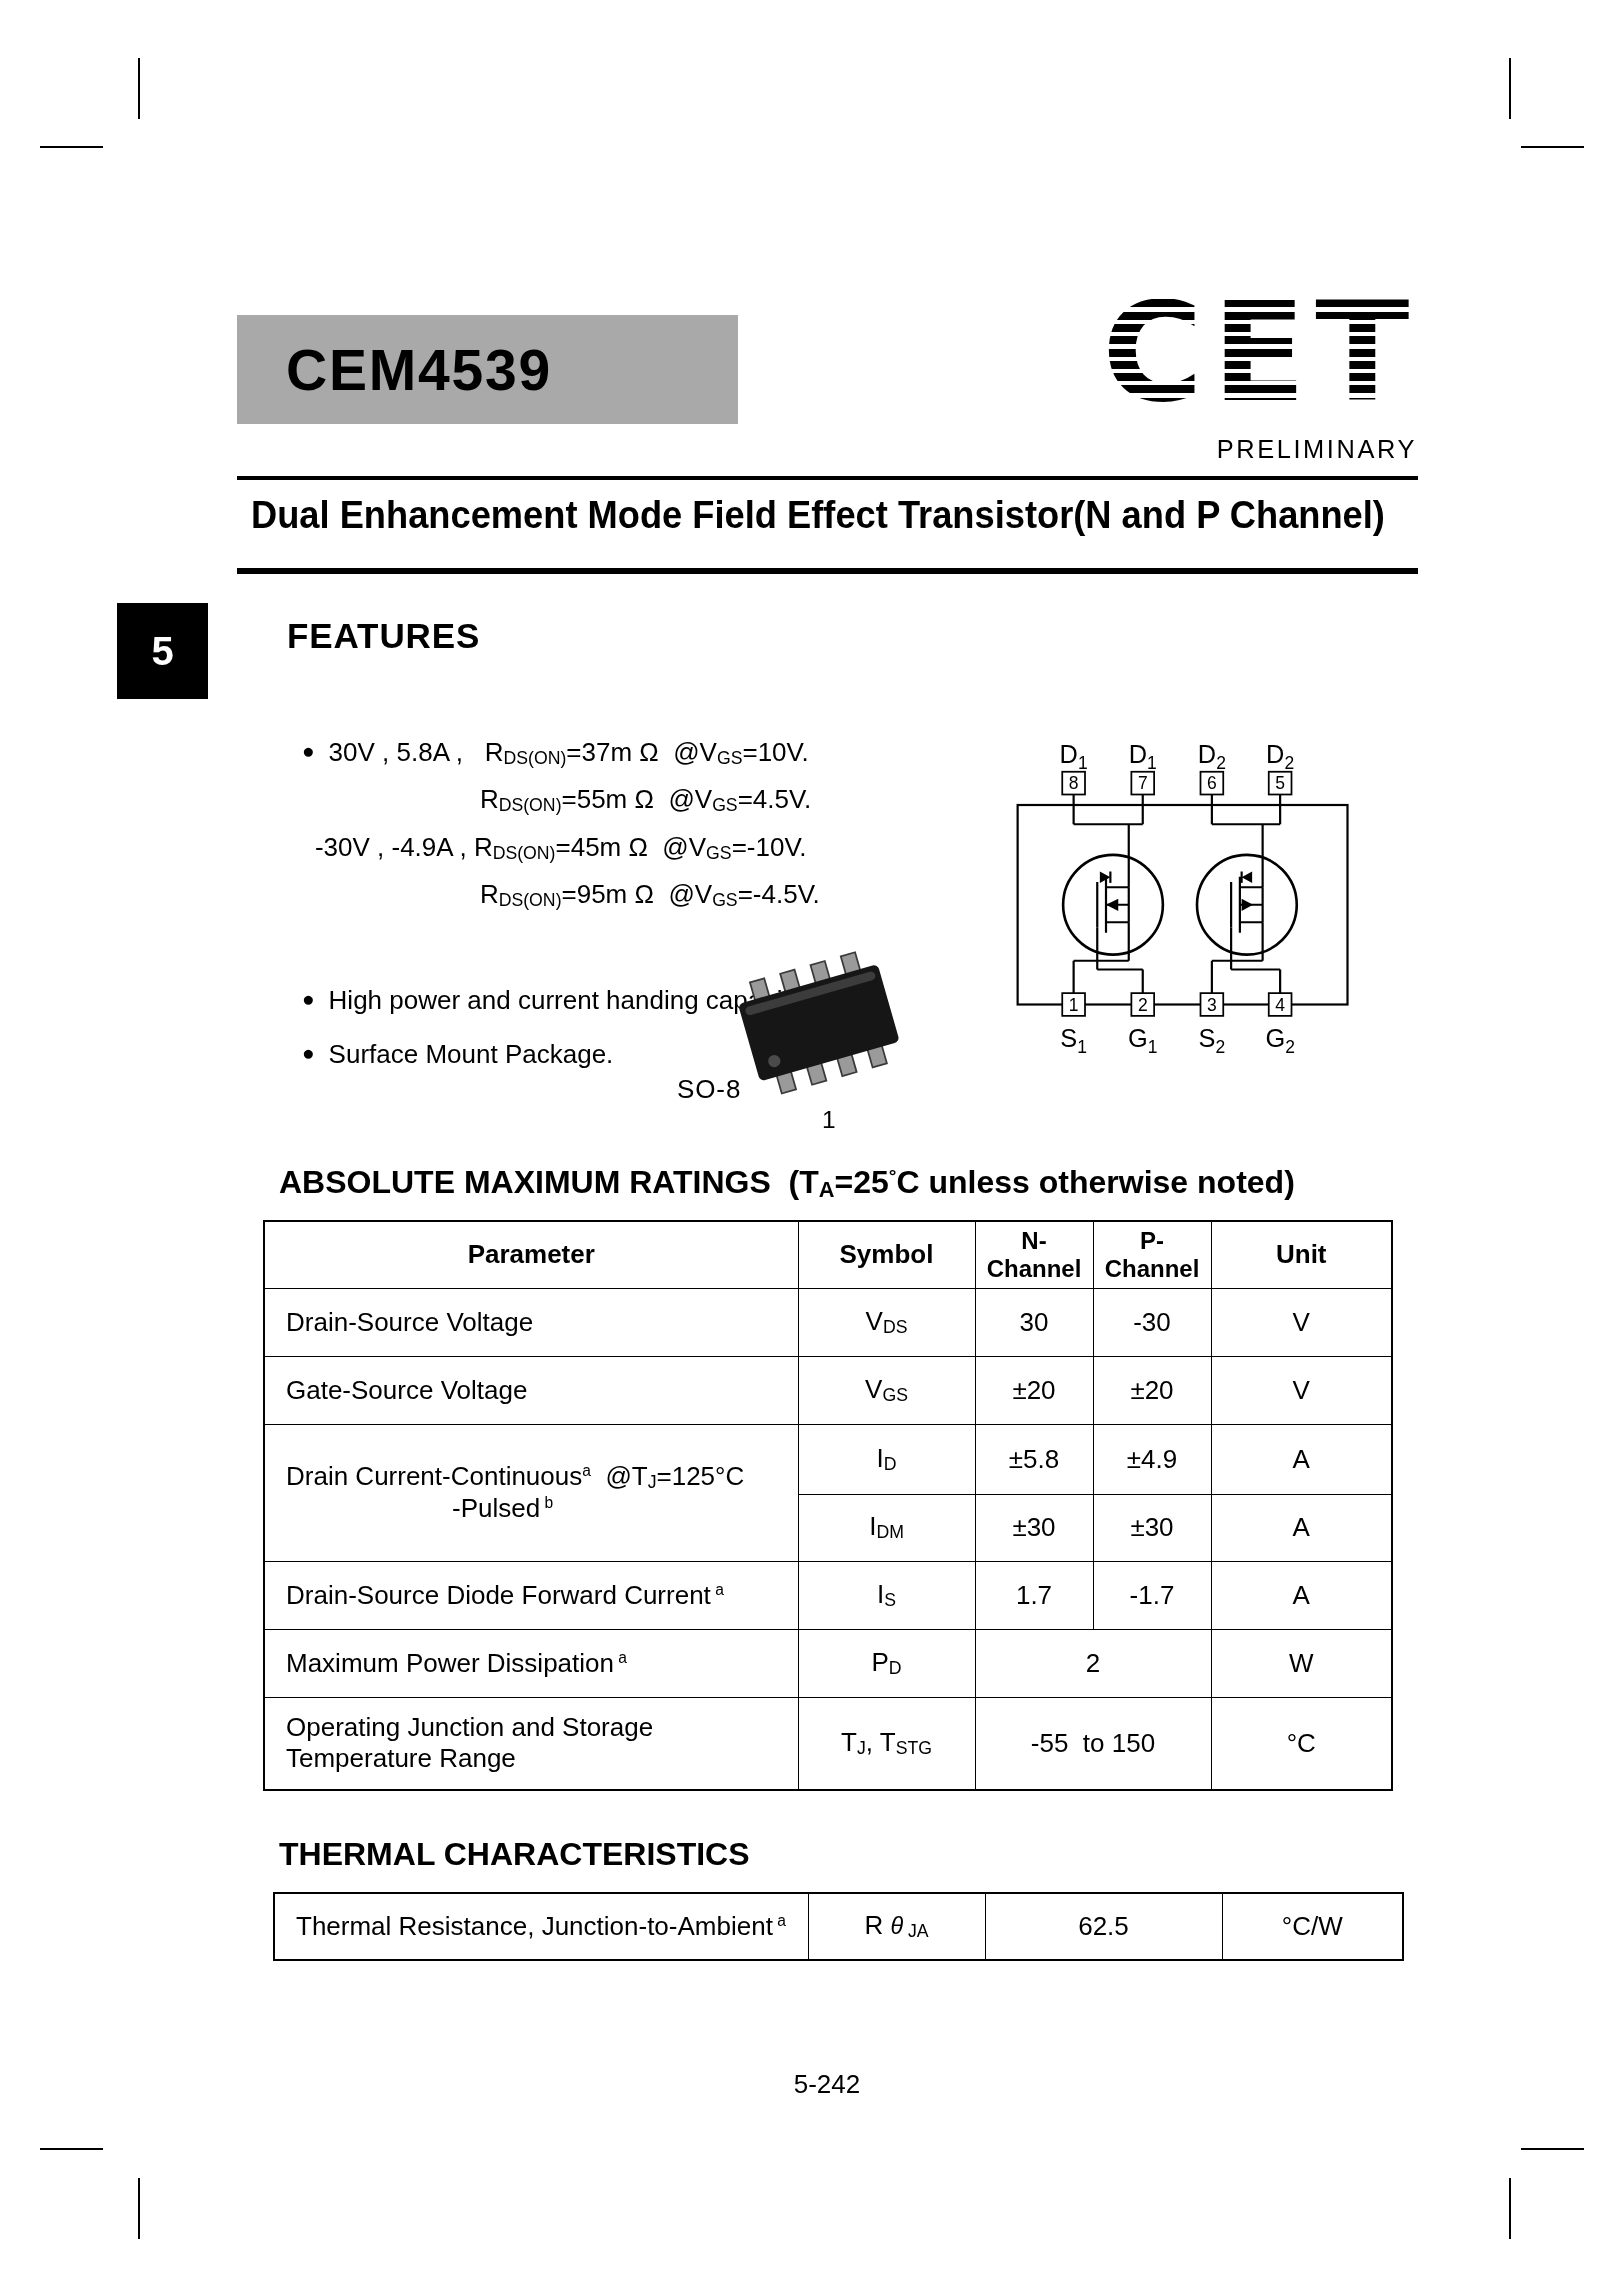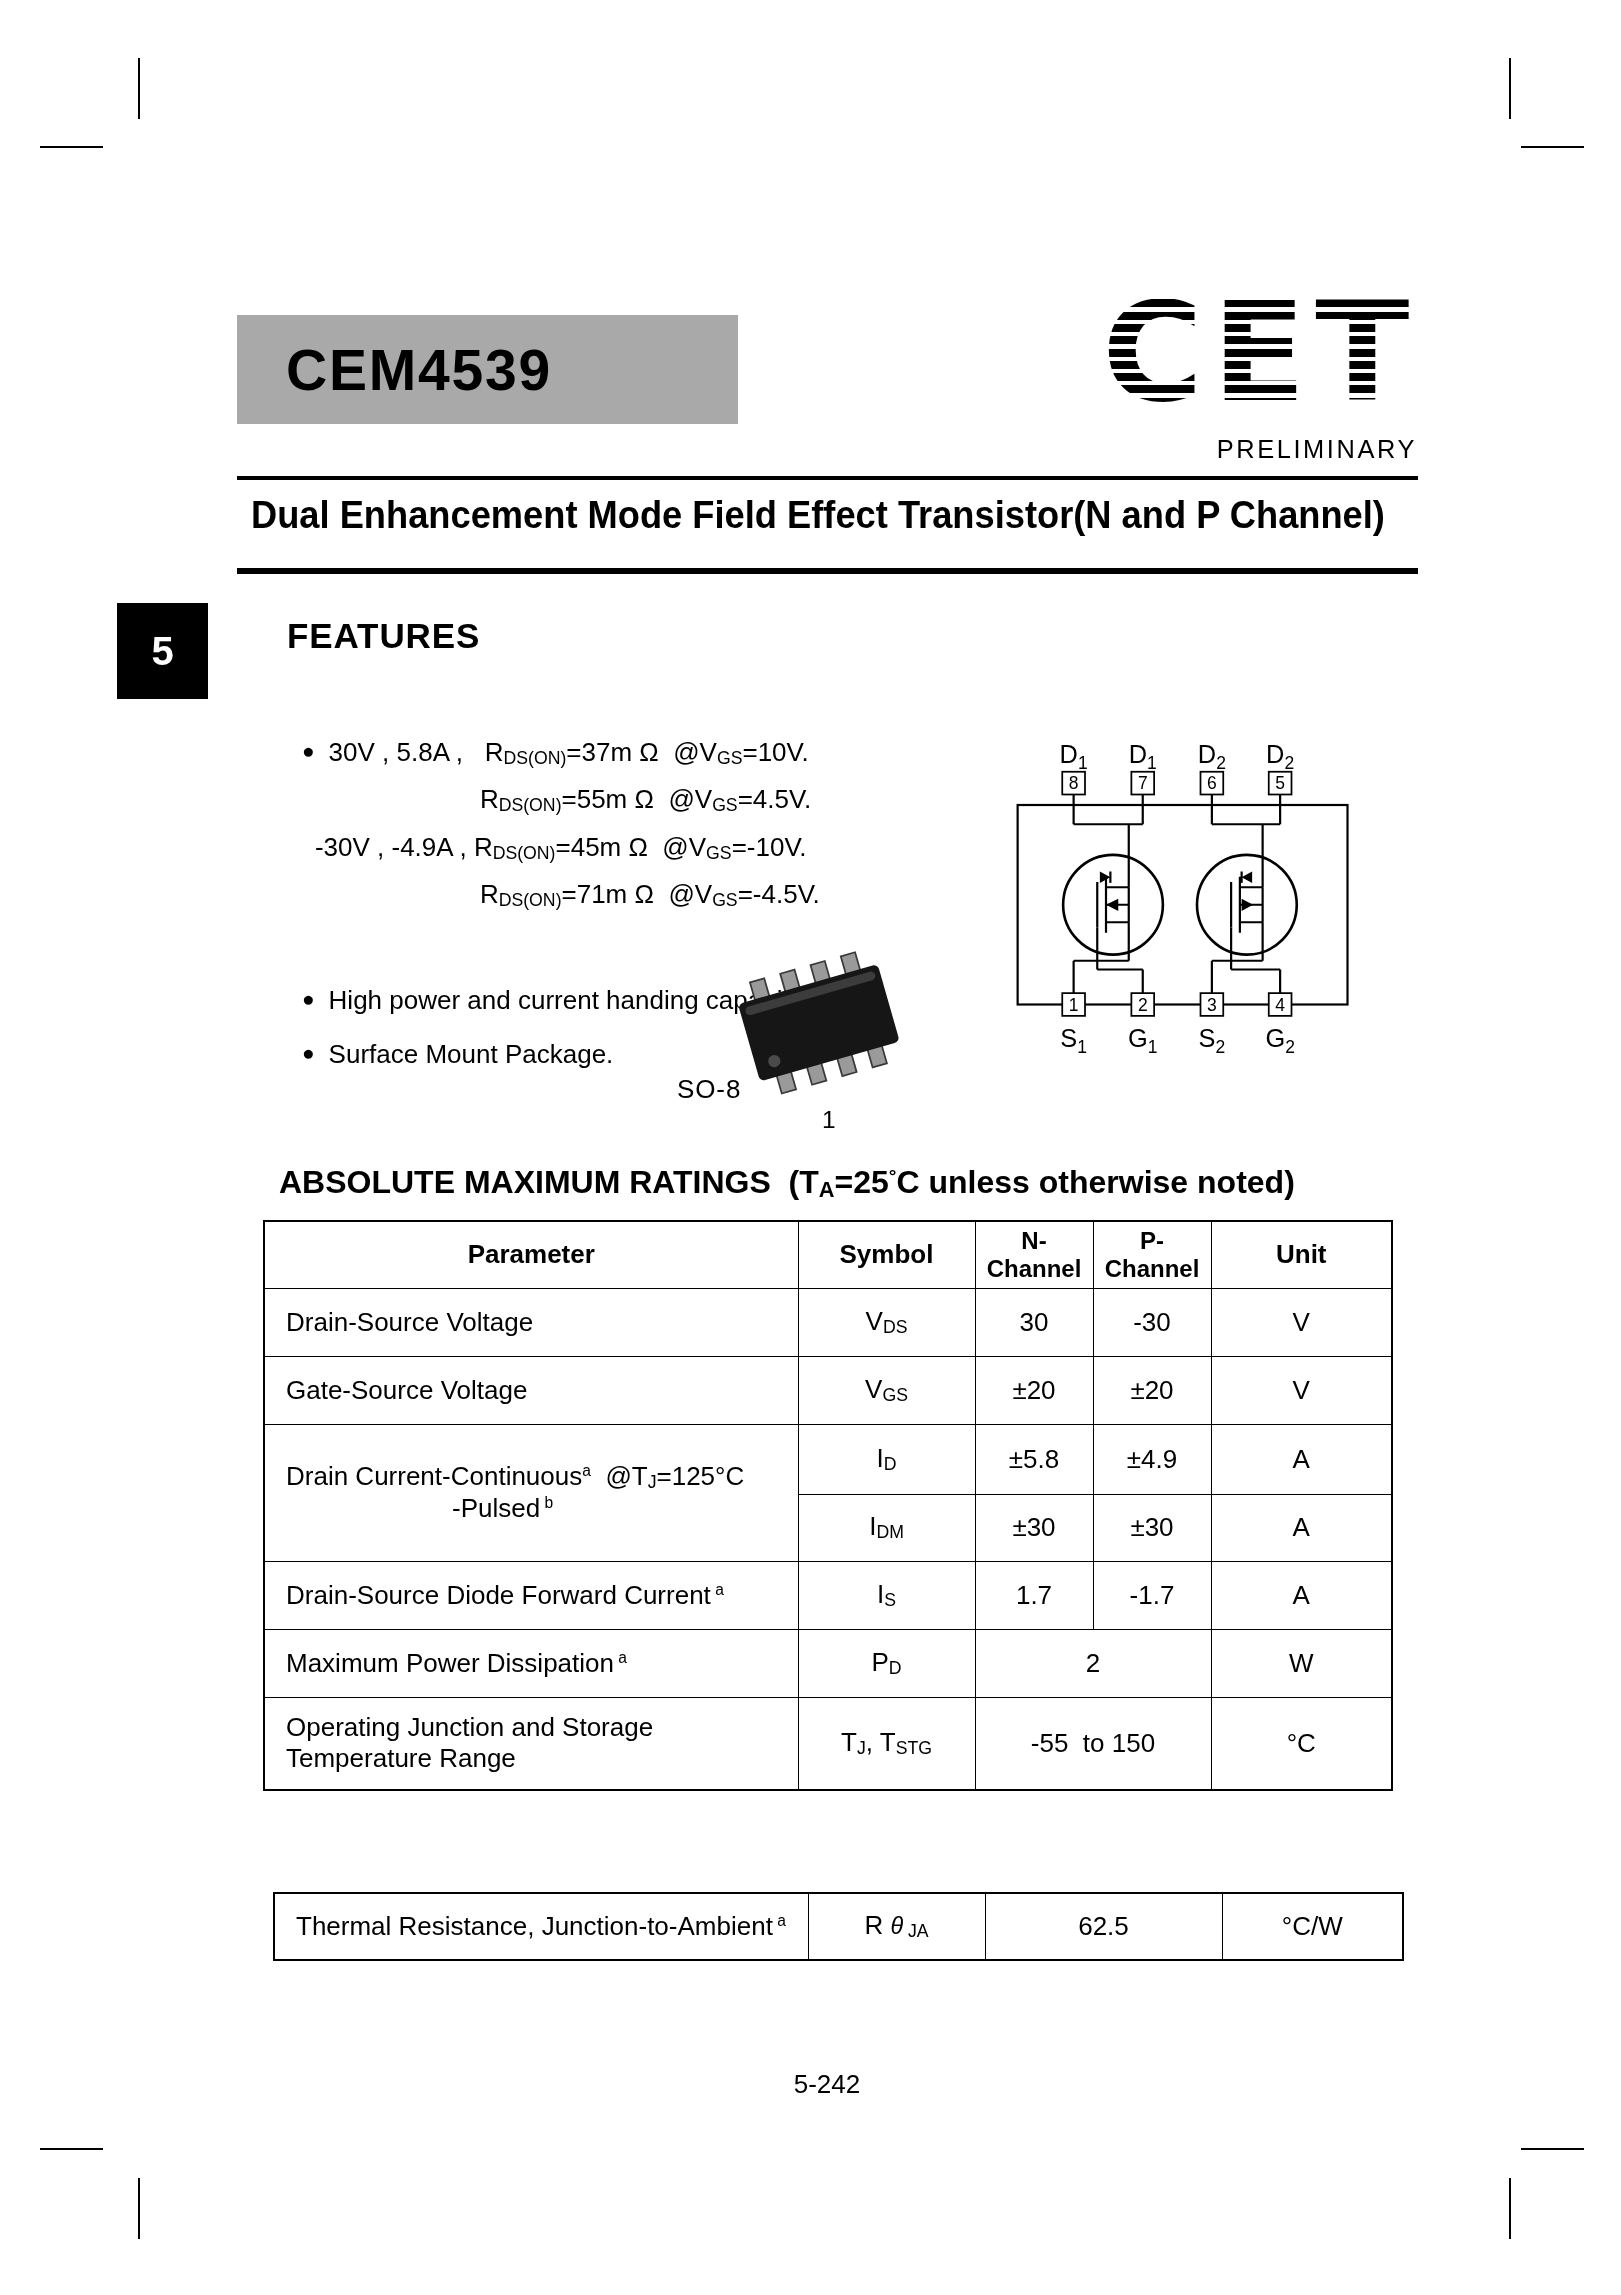--- a/index.html
+++ b/index.html
@@ -95,21 +95,21 @@
   <div class="feat f1">
     <span class="blt">●</span><span><span>30V , 5.8A ,   R</span><span class="sg-sub">DS(ON)</span><span>=37m Ω  @V</span><span class="sg-sub">GS</span><span>=10V.</span></span>
   </div>
   <div class="feat f2">
     <span><span>R</span><span class="sg-sub">DS(ON)</span><span>=55m Ω  @V</span><span class="sg-sub">GS</span><span>=4.5V.</span></span>
   </div>
   <div class="feat f3">
     <span><span>-30V , -4.9A , R</span><span class="sg-sub">DS(ON)</span><span>=45m Ω  @V</span><span class="sg-sub">GS</span><span>=-10V.</span></span>
   </div>
   <div class="feat f4">
-    <span><span>R</span><span class="sg-sub">DS(ON)</span><span>=71m Ω  @V</span><span class="sg-sub">GS</span><span>=-4.5V.</span></span>
+    <span><span>R</span><span class="sg-sub">DS(ON)</span><span>=95m Ω  @V</span><span class="sg-sub">GS</span><span>=-4.5V.</span></span>
   </div>
   <div class="feat f6">
     <span class="blt">●</span><span><span>High power and current handing capability.</span></span>
   </div>
   <div class="feat f7">
     <span class="blt">●</span><span><span>Surface Mount Package.</span></span>
   </div>
 
   <svg style="position:absolute;left:690px;top:946px;" width="256" height="154" viewBox="0 0 292 176">
     <g transform="rotate(-16 146 88)">
@@ -258,20 +258,21 @@
         <div>Operating Junction and Storage</div>
         <div>Temperature Range</div>
       </td>
       <td class="c"><span>T</span><span class="sg-sub">J</span><span>, T</span><span class="sg-sub">STG</span></td>
       <td class="c pre" colspan="2">-55  to 150</td>
       <td class="c">°C</td>
     </tr>
   </tbody>
     </table>
 
+  <div class="section-heading thermal-heading">THERMAL CHARACTERISTICS</div>
 
   <table class="dtab thtab">
     <colgroup>
         <col style="width:534px">
         <col style="width:177px">
         <col style="width:237px">
         <col style="width:181px">
       </colgroup>
     <tbody>
         <tr style="height:67px">

